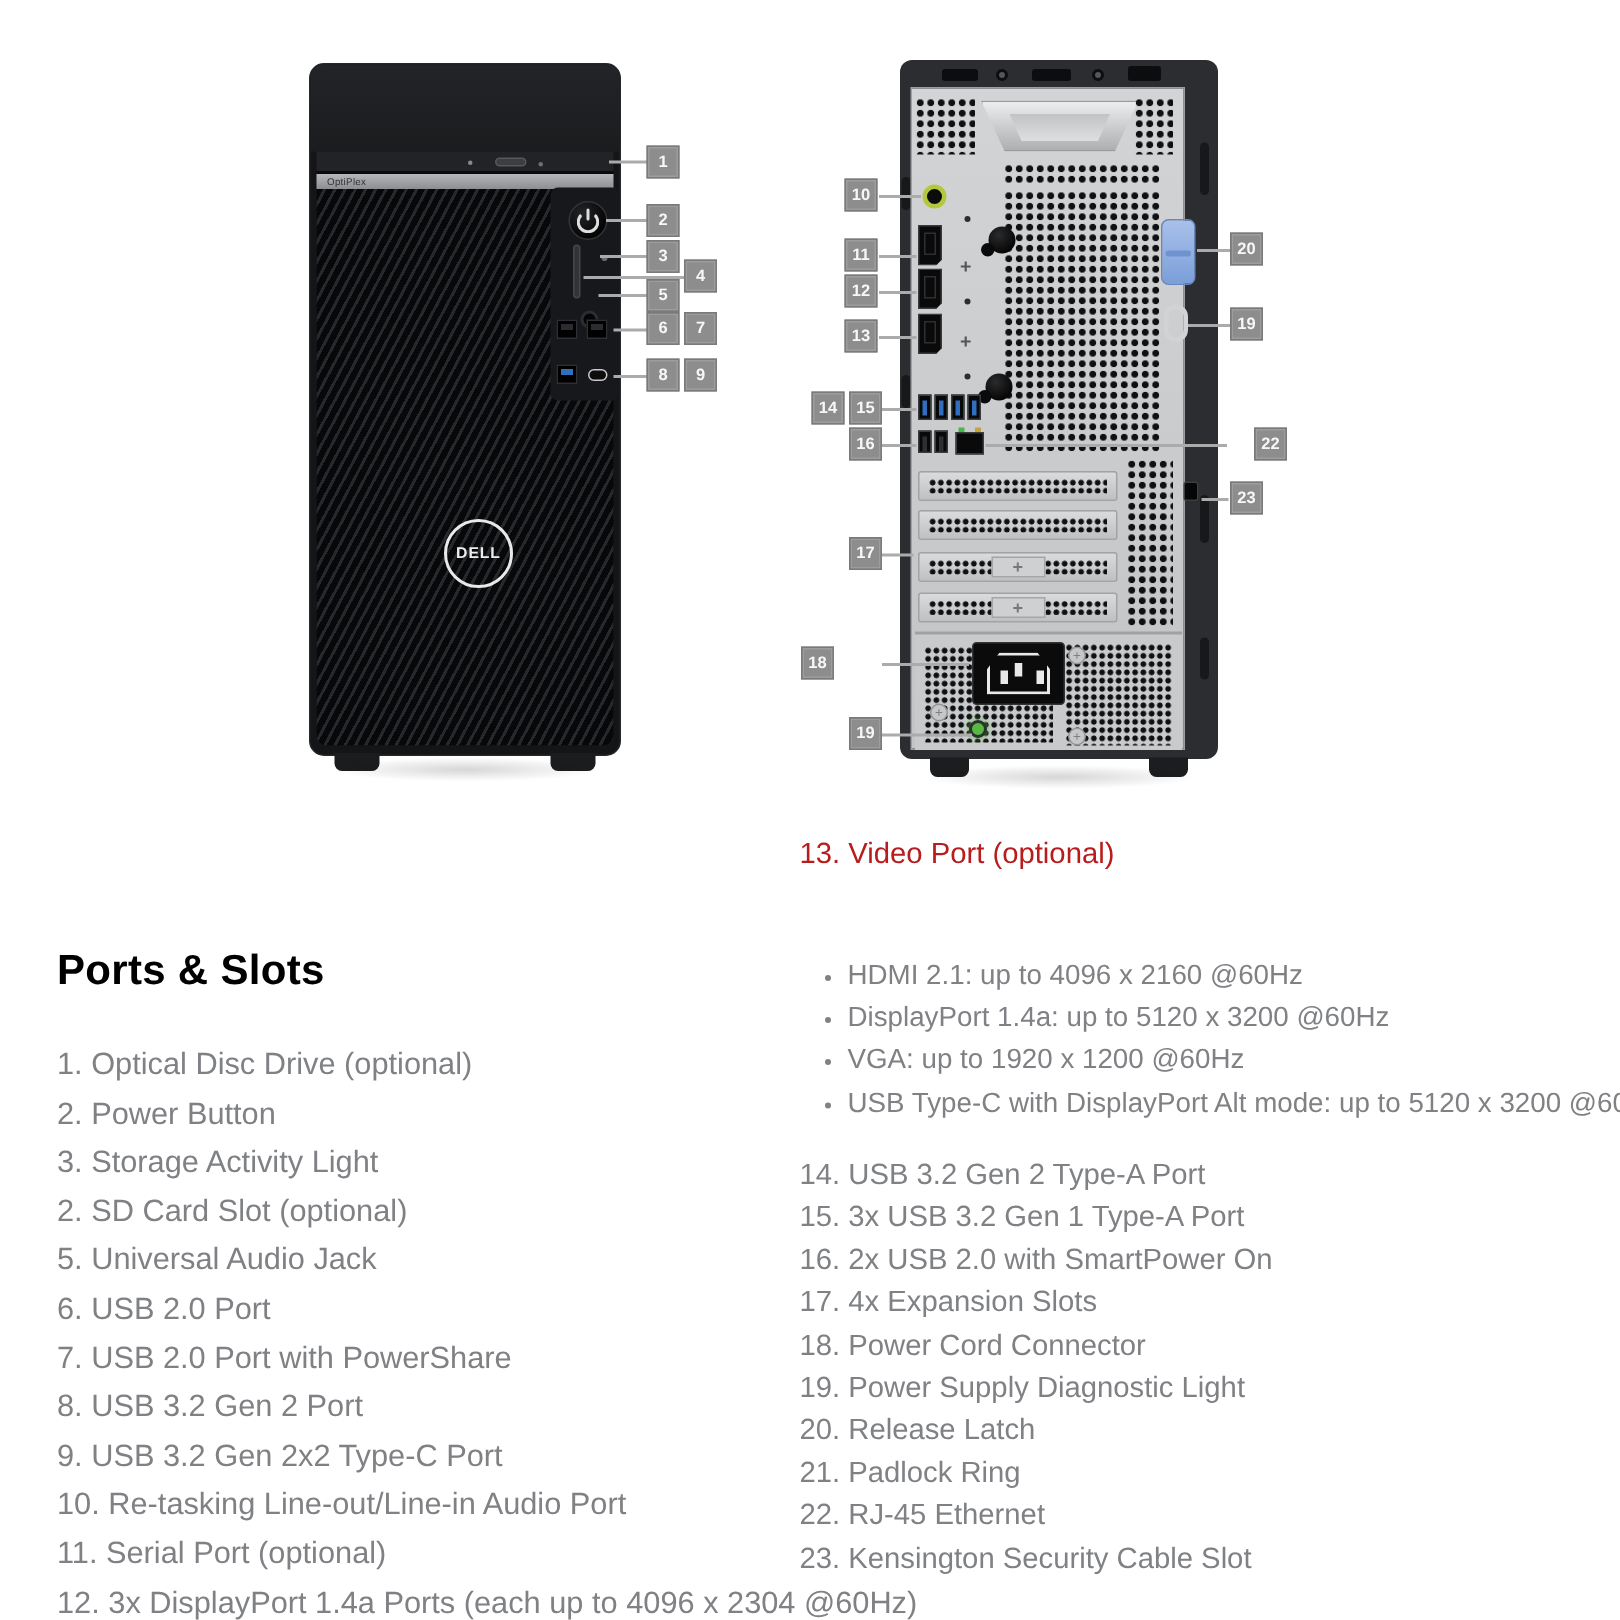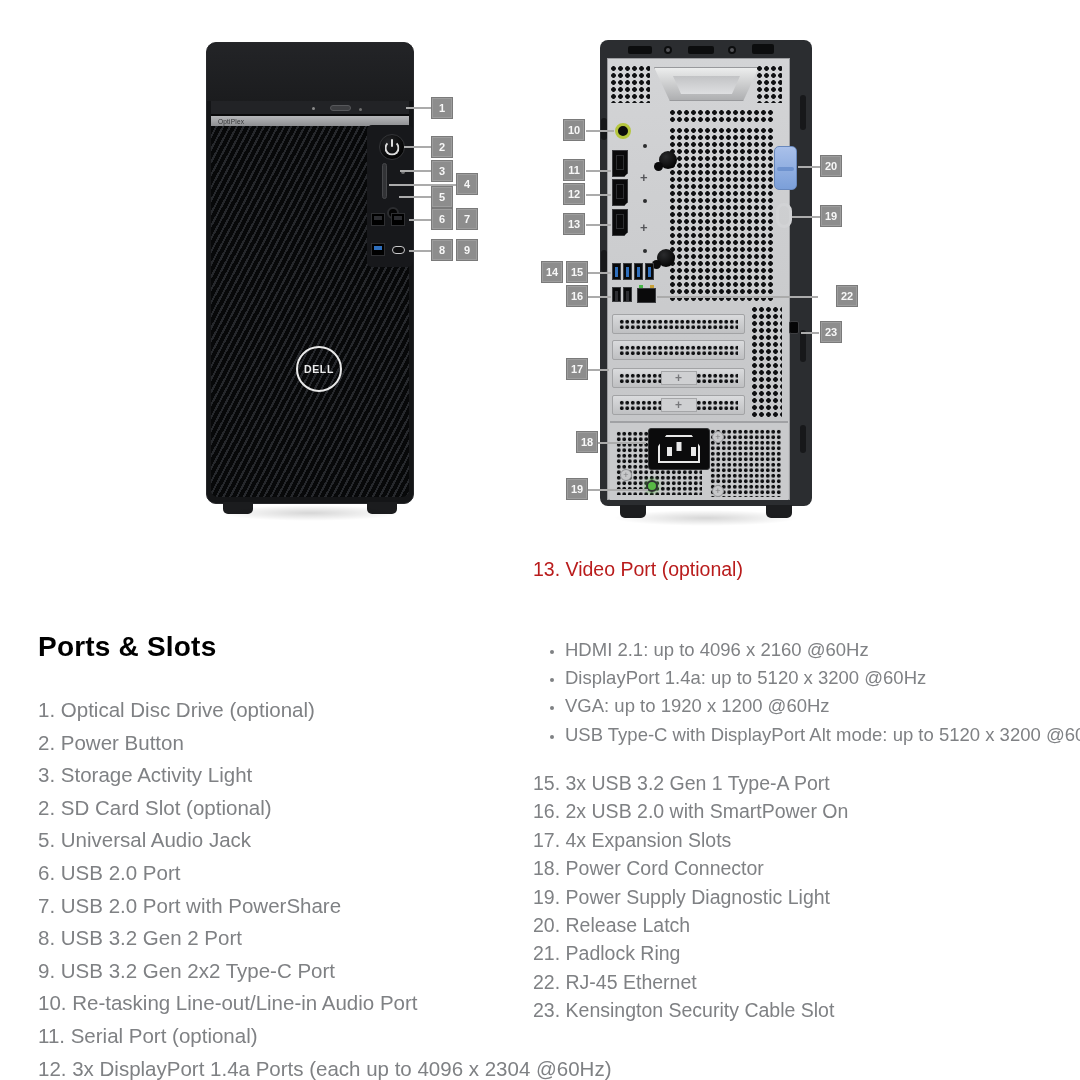--- a/index.html
+++ b/index.html
@@ -276,21 +276,21 @@
   <div class="co" style="left:431px; top:239px;">8</div>
   <div class="co" style="left:456px; top:239px;">9</div>
   <div class="co" style="left:563px; top:119px;">10</div>
   <div class="co" style="left:563px; top:159px;">11</div>
   <div class="co" style="left:563px; top:183px;">12</div>
   <div class="co" style="left:563px; top:213px;">13</div>
   <div class="co" style="left:541px; top:261px;">14</div>
   <div class="co" style="left:566px; top:261px;">15</div>
   <div class="co" style="left:566px; top:285px;">16</div>
   <div class="co" style="left:566px; top:358px;">17</div>
-  <div class="co" style="left:576px; top:431px;">18</div>
+  <div class="co" style="left:534px; top:431px;">18</div>
   <div class="co" style="left:566px; top:478px;">19</div>
   <div class="co" style="left:820px; top:155px;text-align:right;">20</div>
   <div class="co" style="left:820px; top:205px;">19</div>
   <div class="co" style="left:820px; top:285px;margin-left:16px;">22</div>
   <div class="co" style="left:820px; top:321px;">23</div>
 
   <div class="item13">13. Video Port (optional)</div>
 
   <h2 class="legend-heading">Ports &amp; Slots</h2>
 
@@ -310,20 +310,21 @@
   </ul>
 
   <ul class="bullet-list">
     <li>HDMI 2.1: up to 4096 x 2160 @60Hz</li>
     <li>DisplayPort 1.4a: up to 5120 x 3200 @60Hz</li>
     <li>VGA: up to 1920 x 1200 @60Hz</li>
     <li>USB Type-C with DisplayPort Alt mode: up to 5120 x 3200 @60Hz</li>
   </ul>
 
   <ul class="right-list">
+    <li>14. USB 3.2 Gen 2 Type-A Port</li>
     <li>15. 3x USB 3.2 Gen 1 Type-A Port</li>
     <li>16. 2x USB 2.0 with SmartPower On</li>
     <li>17. 4x Expansion Slots</li>
     <li>18. Power Cord Connector</li>
     <li>19. Power Supply Diagnostic Light</li>
     <li>20. Release Latch</li>
     <li>21. Padlock Ring</li>
     <li>22. RJ-45 Ethernet</li>
     <li>23. Kensington Security Cable Slot</li>
   </ul>

